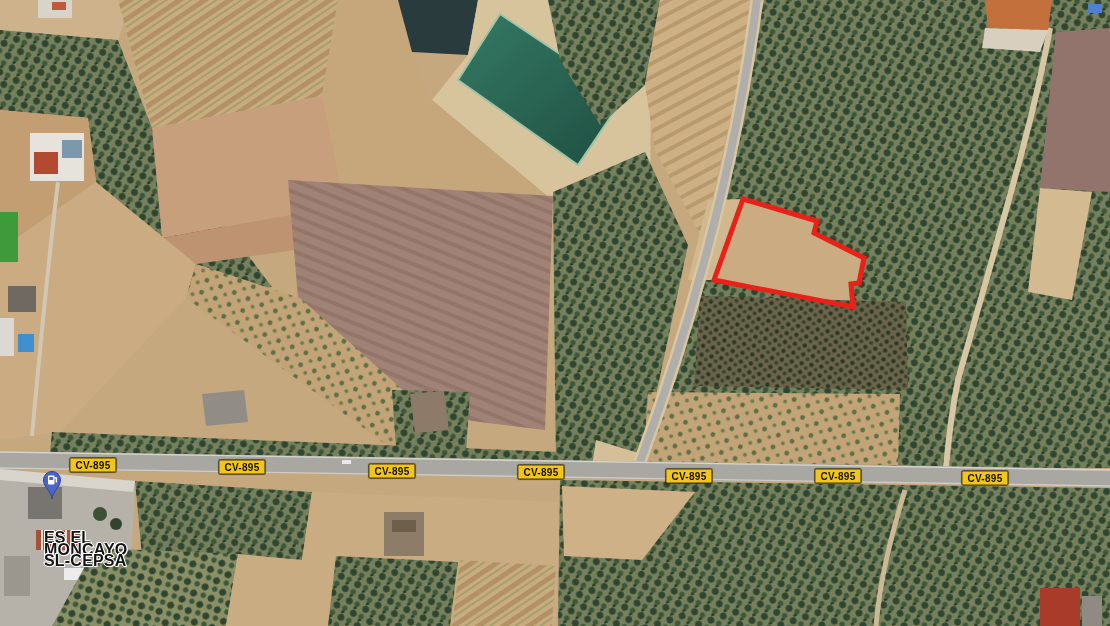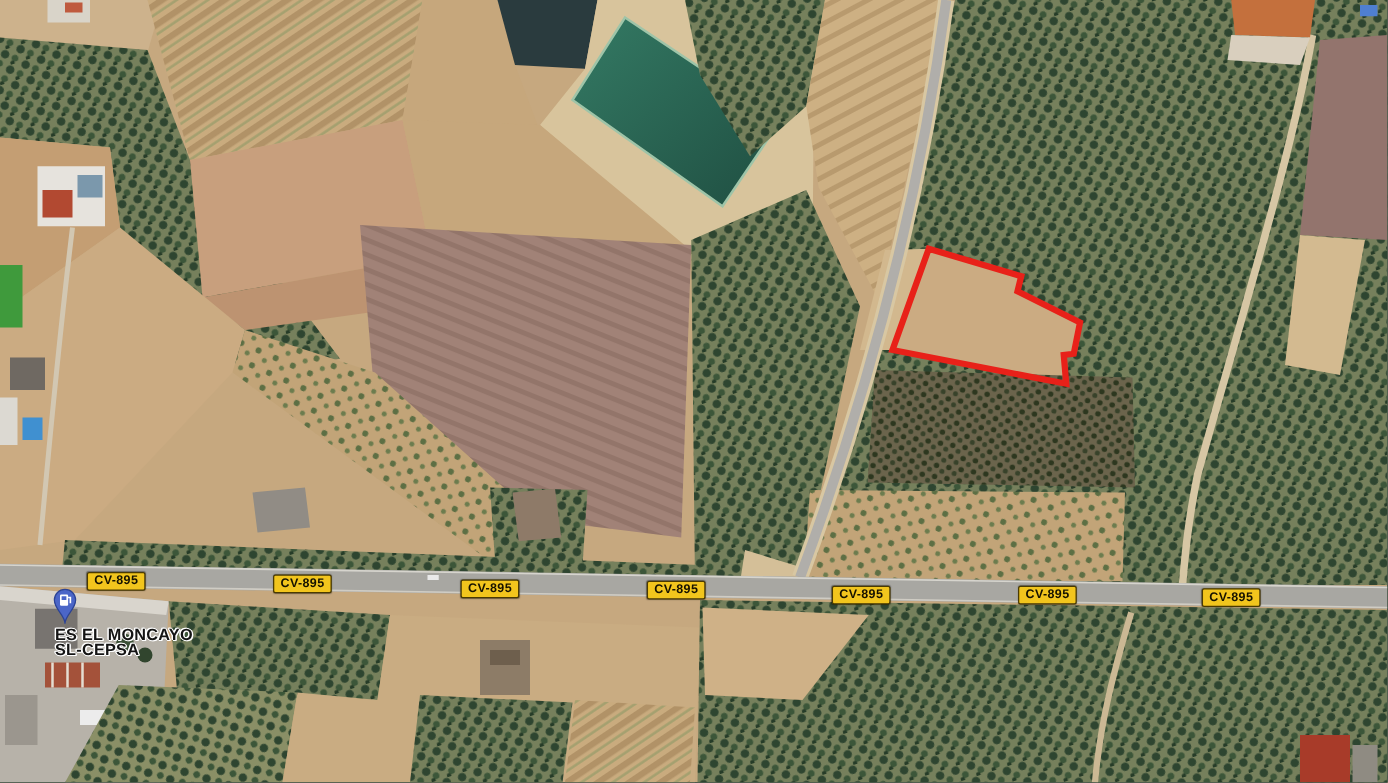--- a/index.html
+++ b/index.html
@@ -14,22 +14,22 @@
     position:absolute;transform:translate(-50%,-50%);
     background:#f2c51d;border:1.5px solid #4a3a00;border-radius:2px;
     color:#161200;font-size:10px;font-weight:bold;line-height:11px;
     padding:1px 5px;white-space:nowrap;letter-spacing:.3px;
     box-shadow:0 0 1px rgba(0,0,0,.4);
   }
   
   .pin{position:absolute;left:41px;top:470px;width:22px;height:30px;}
   
   .station-label{
-    position:absolute;left:44px;top:502px;width:130px;
-    font-size:13px;line-height:11.5px;font-weight:bold;color:#141414;
+    position:absolute;left:44px;top:532px;width:130px;
+    font-size:16px;line-height:11.5px;font-weight:bold;color:#141414;
     text-shadow:1px 0 0 #fff,-1px 0 0 #fff,0 1px 0 #fff,0 -1px 0 #fff,1px 1px 0 #fff,-1px -1px 0 #fff;
     letter-spacing:.2px;
   }
 </style>
 </head>
 <body>
 
 <div class="stage">
 
   <svg class="terrain" width="1110" height="626" viewBox="0 0 1110 626">

